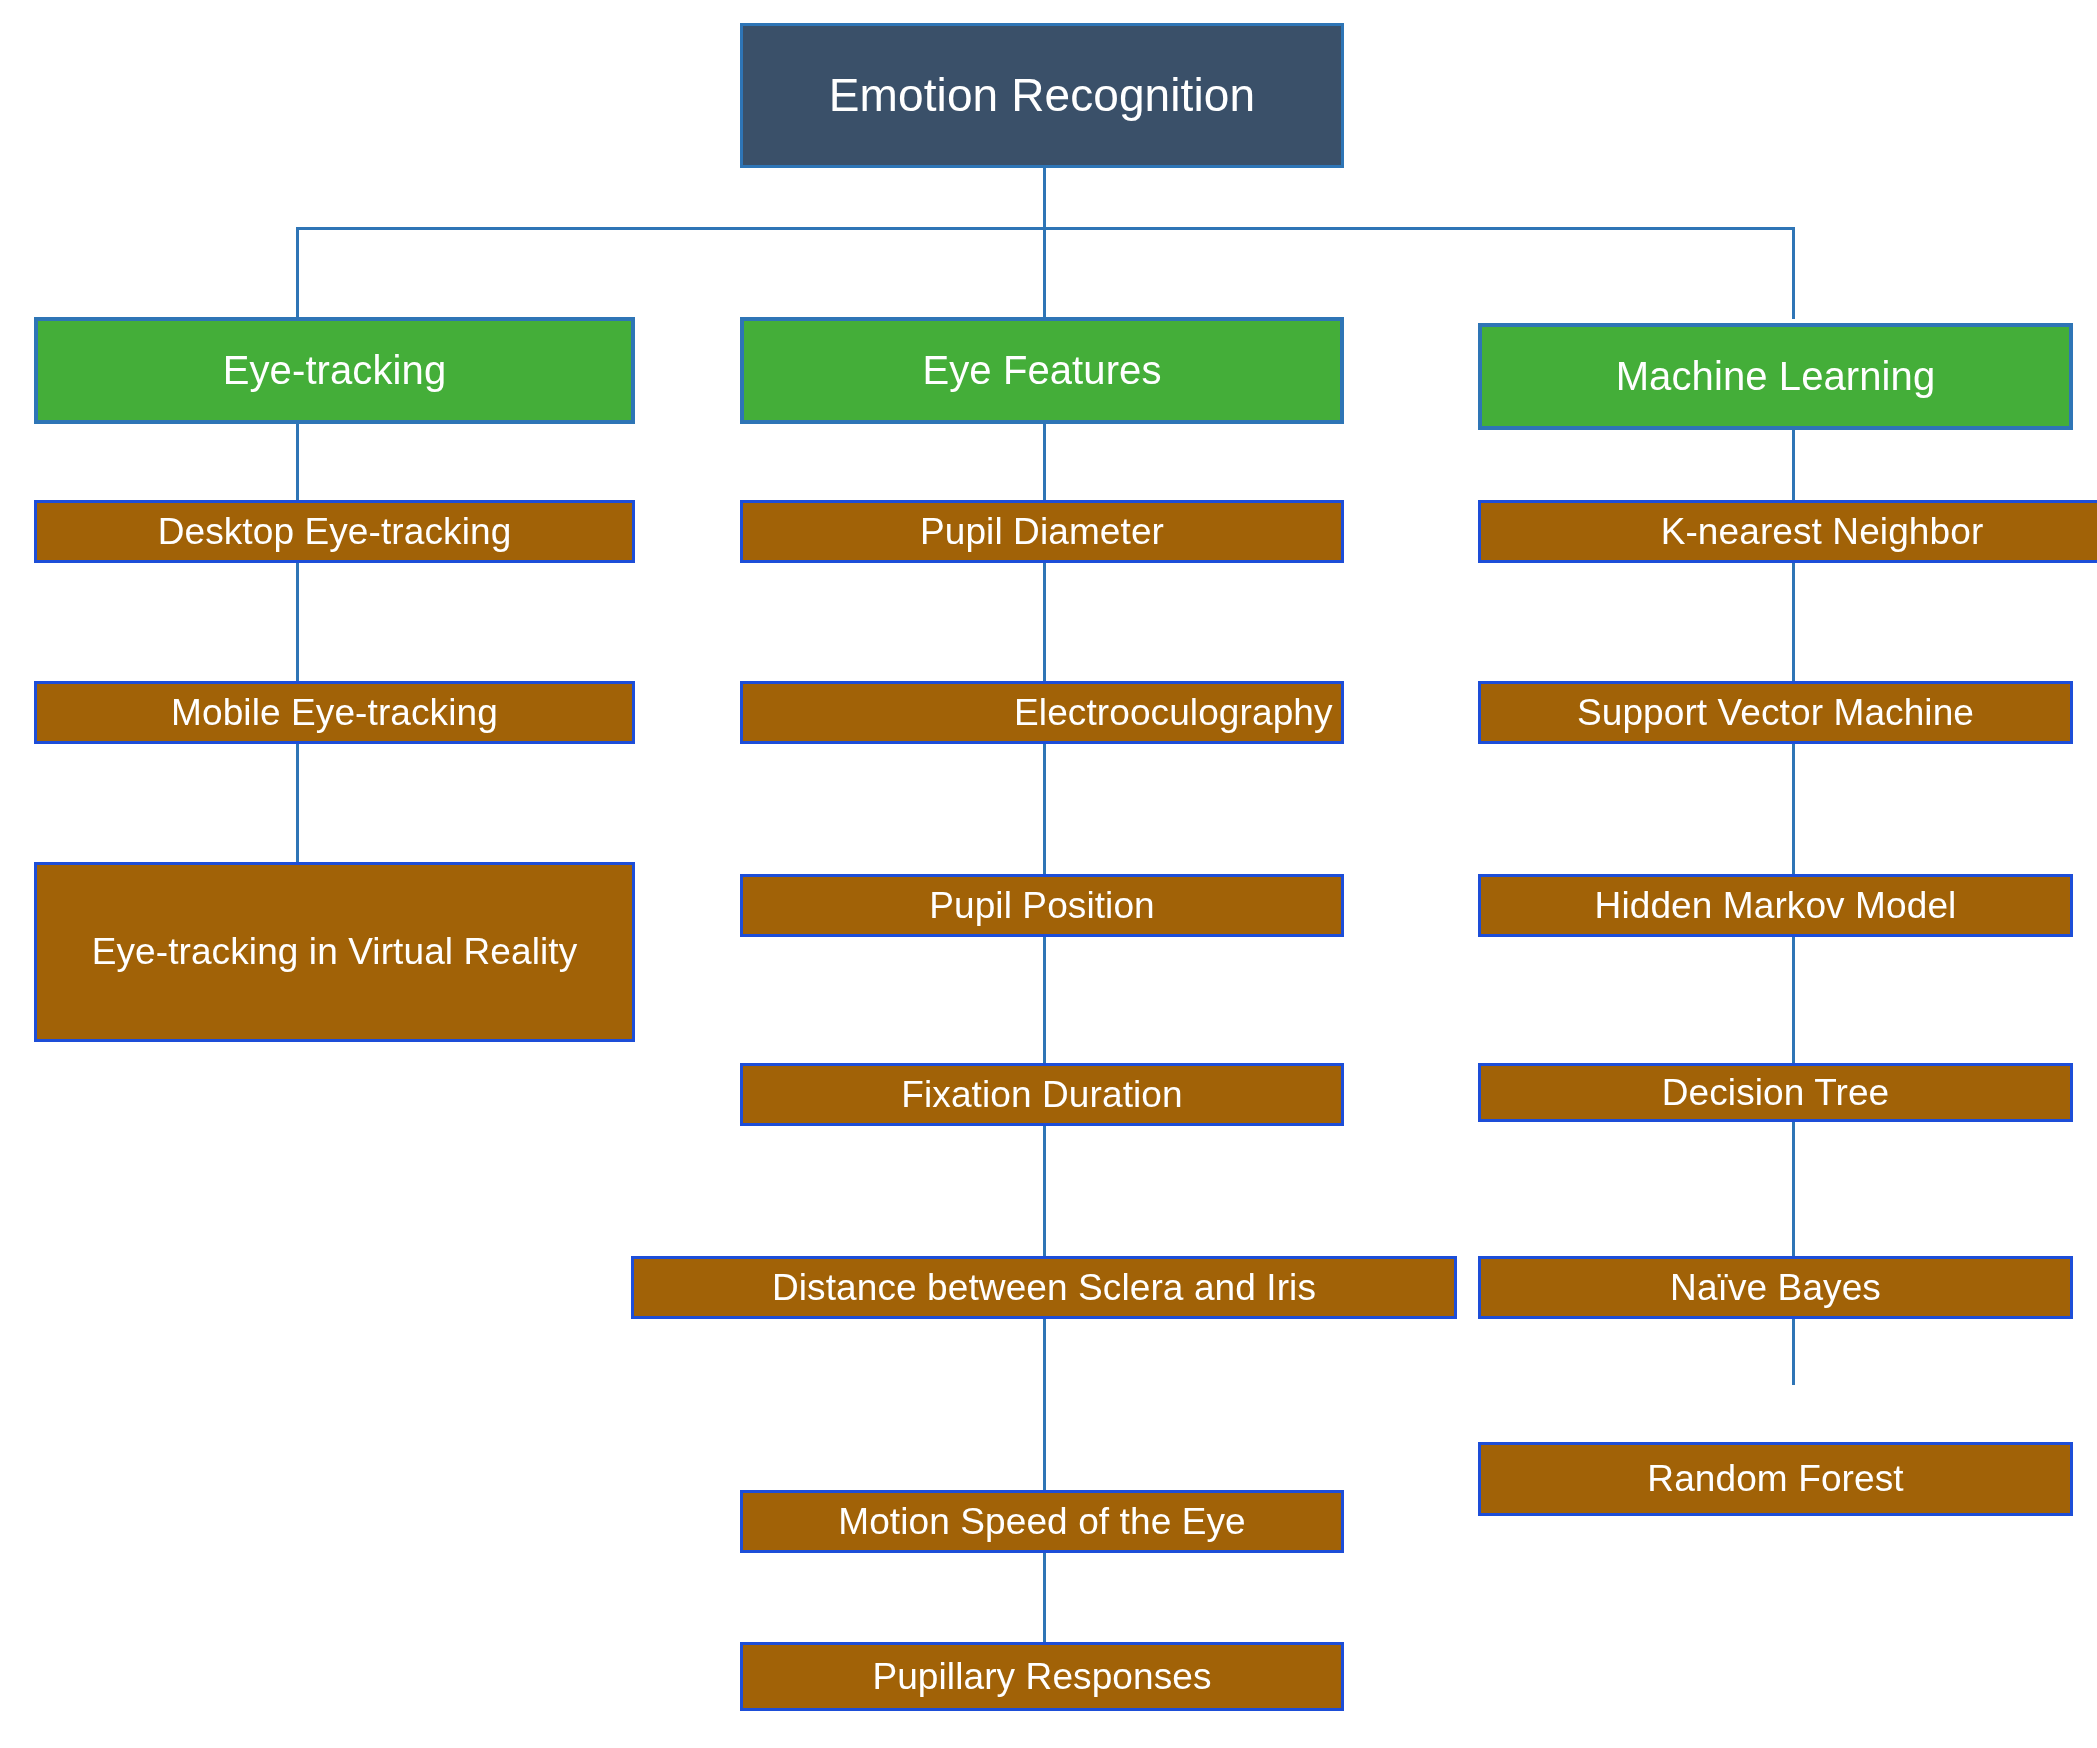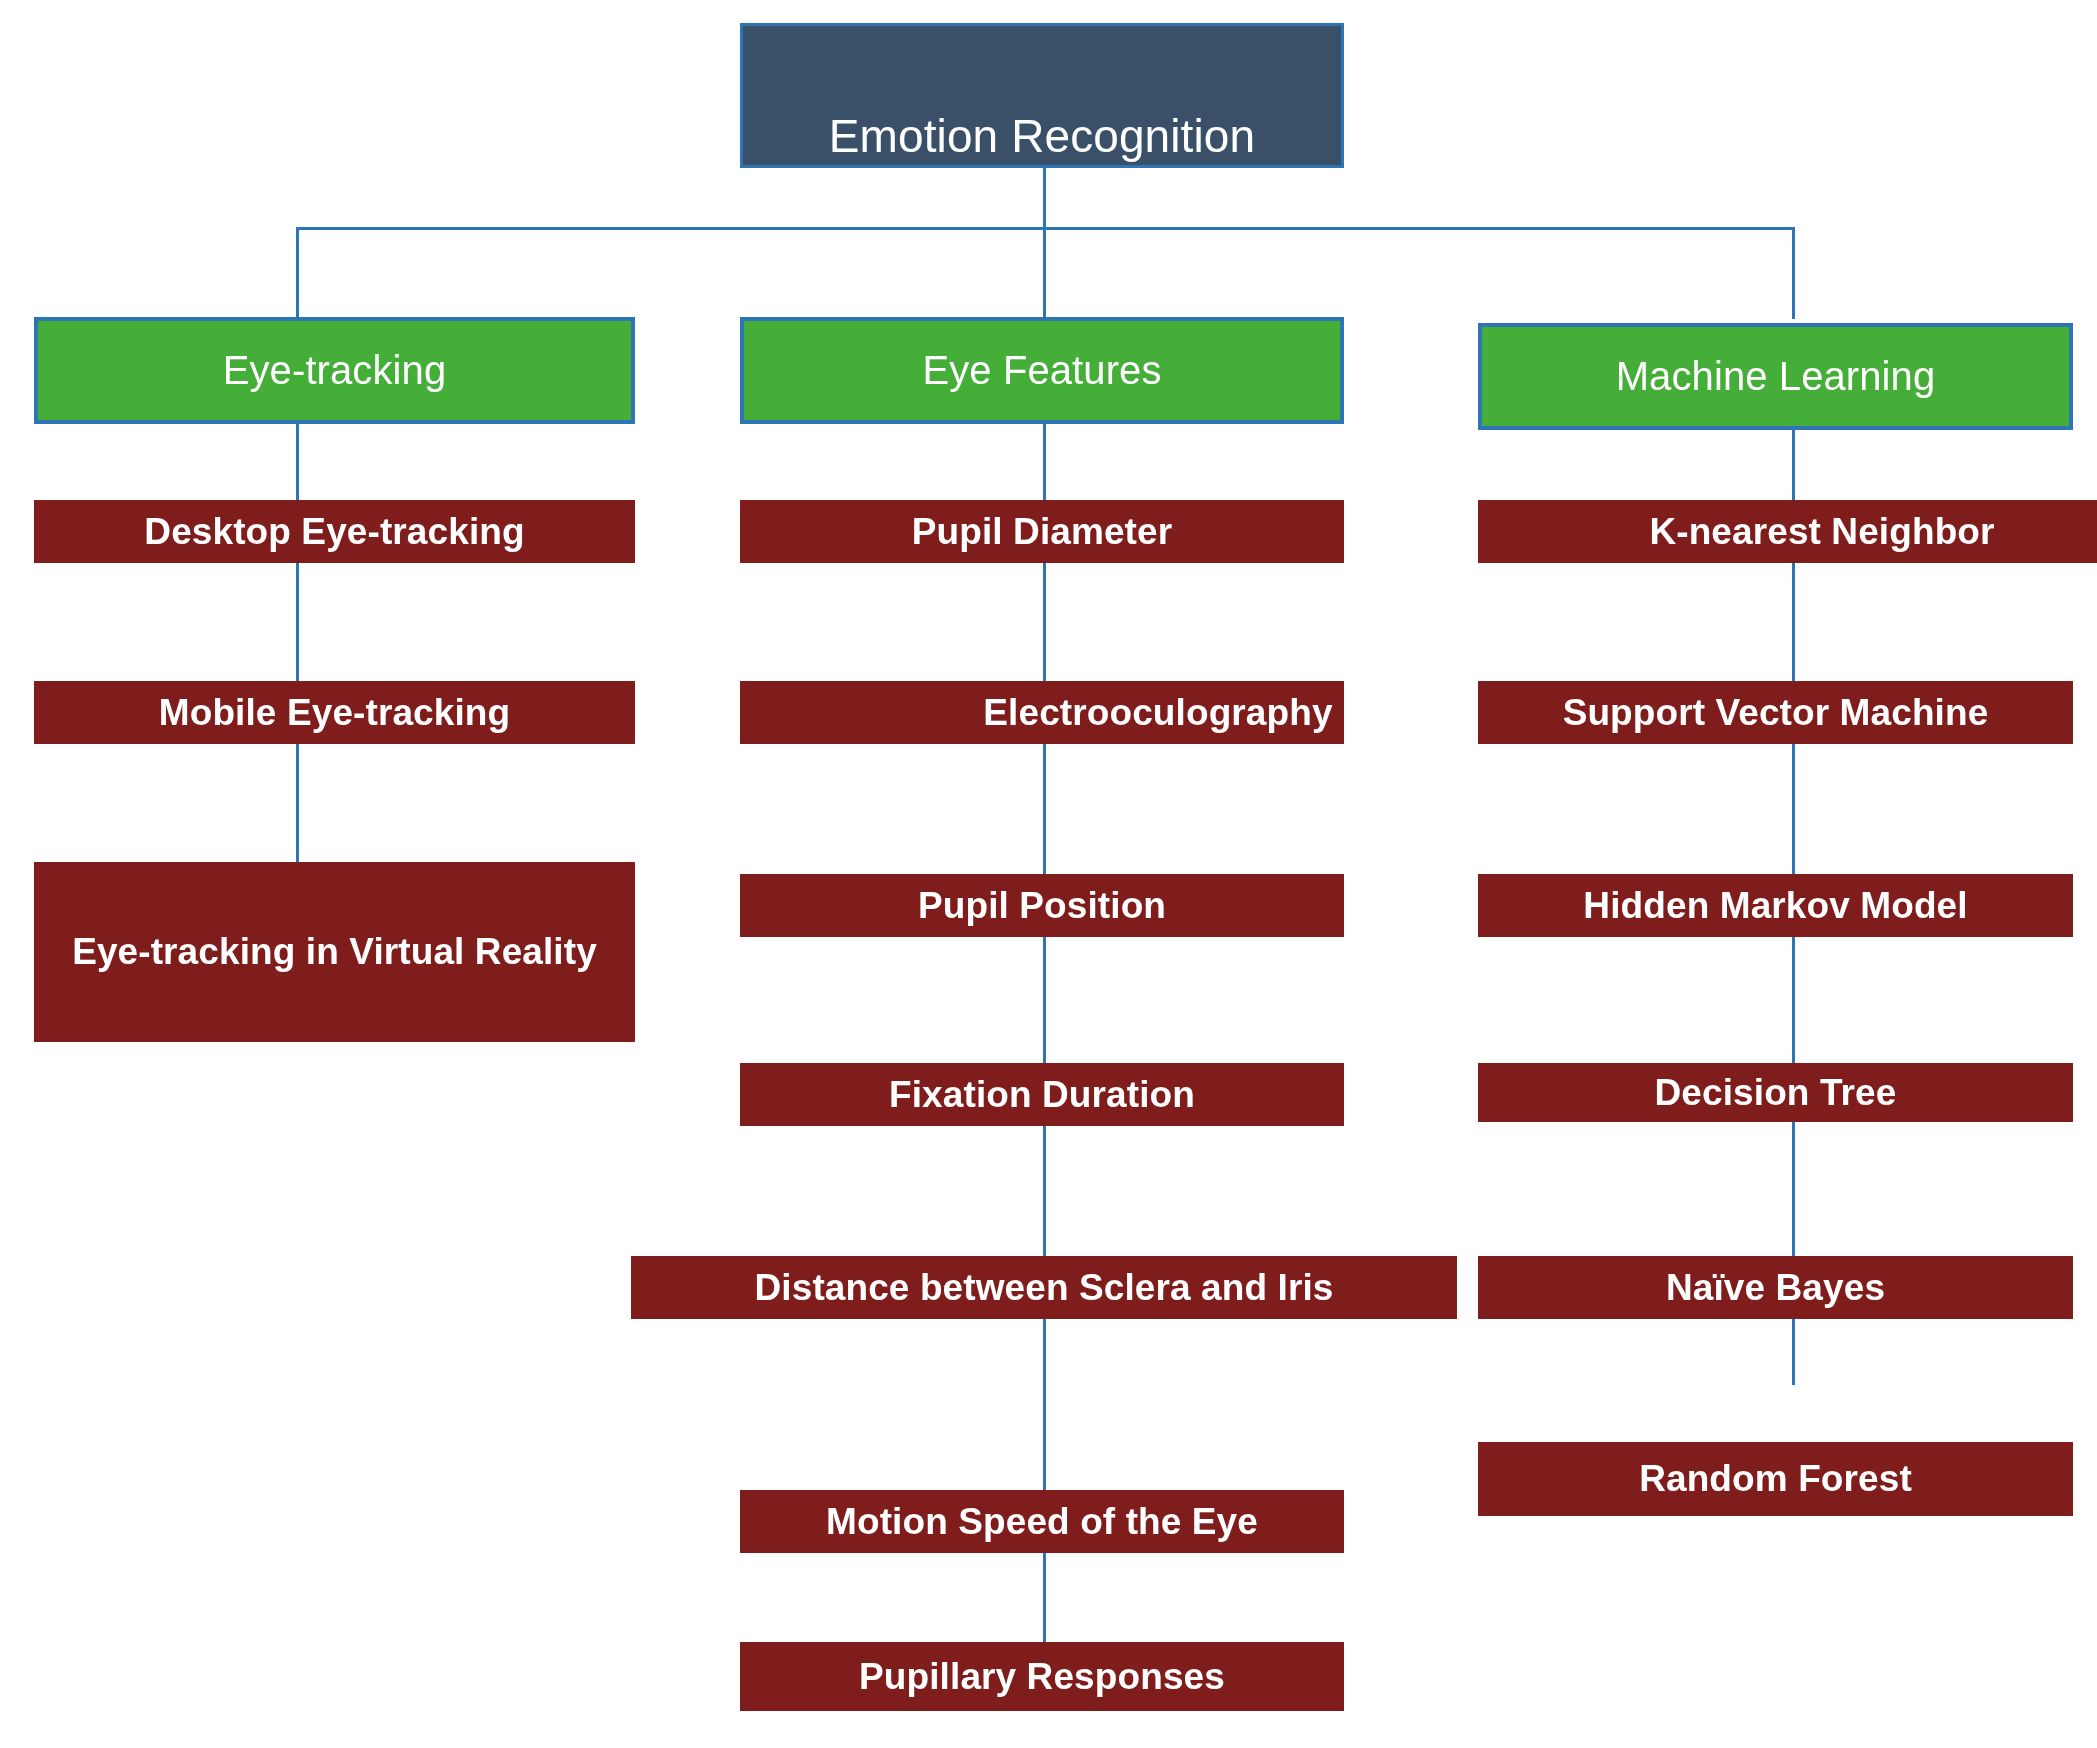--- a/index.html
+++ b/index.html
@@ -58,24 +58,24 @@
   
   .node.cat {
     background: #44AE39;
     border: 4.2px solid #2E75B6;
     font-size: 40px;
     font-weight: 400;
   }
 
   
   .node.leaf {
-    background: #7f1d1d;
-    border: 3px solid #7f1d1d;
+    background: #a16207;
+    border: 3px solid #1d4ed8;
     font-size: 37px;
-    font-weight: 700;
+    font-weight: 400;
   }
 </style>
 </head>
 <body>
 
 <div id="diagram">
 
   <div class="conn v" style="left:1043px; top:168px; height:61px;"></div>
 
   <div class="conn h" style="left:296px; top:227px; width:1498px;"></div>
@@ -85,21 +85,21 @@
   <div class="conn v" style="left:1043px; top:227px; height:92px;"></div>
 
   <div class="conn v" style="left:1792px; top:227px; height:92px;"></div>
 
   <div class="conn v" style="left:296px; top:424px; height:523px;"></div>
 
   <div class="conn v" style="left:1043px; top:424px; height:1220px;"></div>
 
   <div class="conn v" style="left:1792px; top:424px; height:961px;"></div>
 
-  <div class="node root" style="left:740px; top:23px; width:604px; height:145px;align-items:flex-end;">
+  <div class="node root" style="left:740px; top:23px; width:604px; height:145px;">
     <span class="label">Emotion Recognition</span>
   </div>
 
   <div class="node cat" style="left:34px; top:317px; width:601px; height:107px;">
     <span class="label">Eye-tracking</span>
   </div>
 
   <div class="node cat" style="left:740px; top:317px; width:604px; height:107px;">
     <span class="label">Eye Features</span>
   </div>

